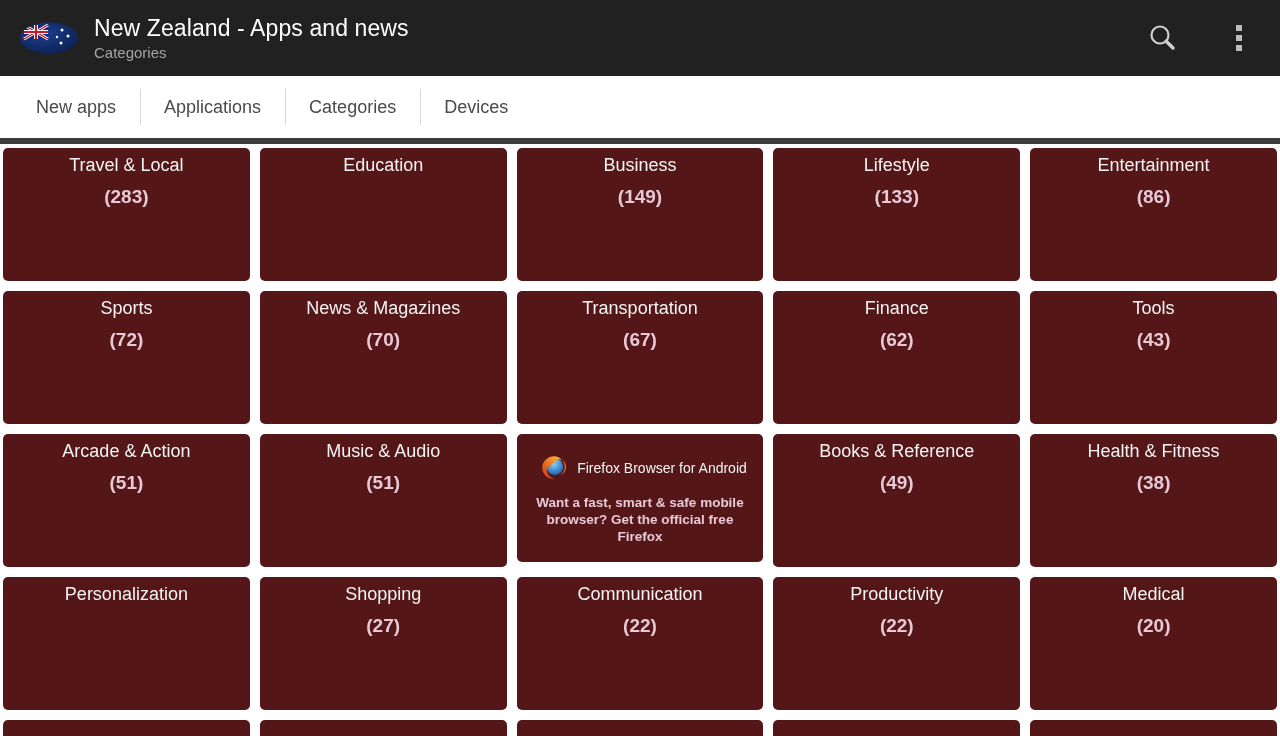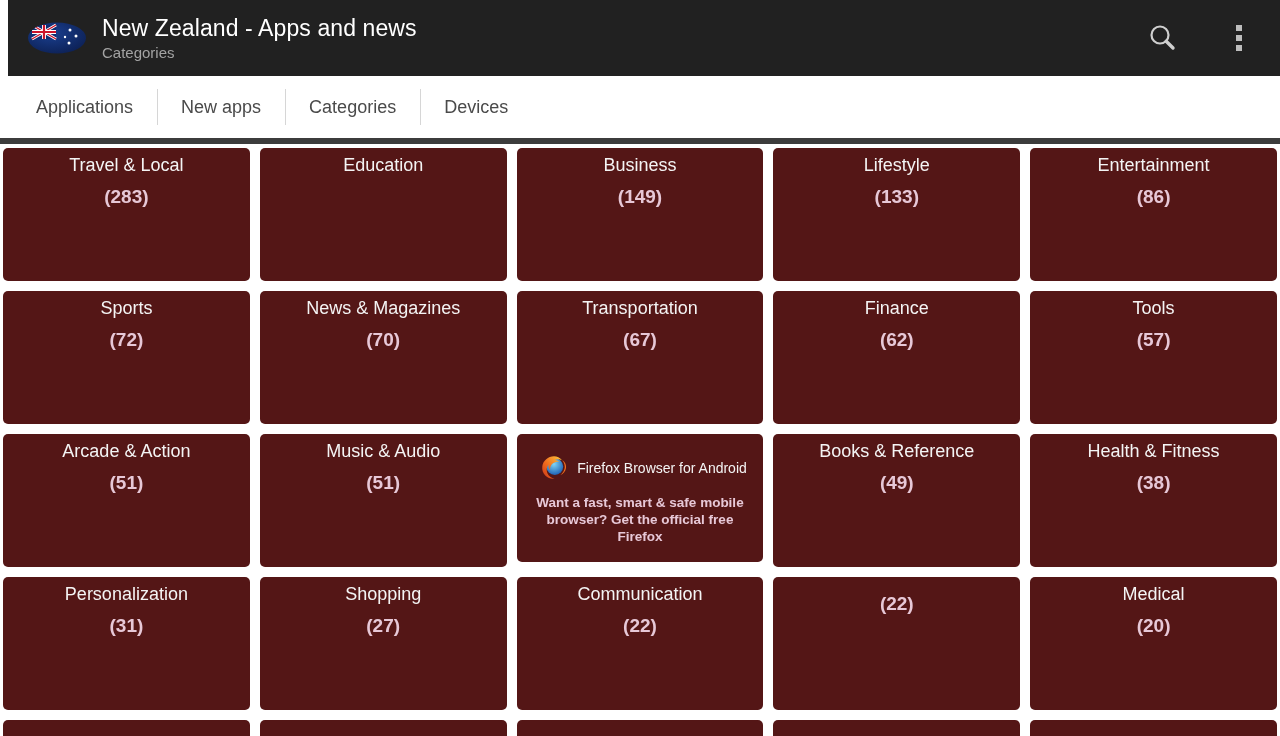--- a/index.html
+++ b/index.html
@@ -12,21 +12,20 @@
   }
 
   
   .appbar {
     position: relative;
     height: 76px;
     background: #212121;
     display: flex;
     align-items: center;
     padding: 0 14px 0 18px;
-    margin-left: 8px;
   }
   .flag-icon {
     width: 62px; height: 42px;
     flex: 0 0 auto;
     margin-right: 10px;
     display: block;
   }
   .titles { flex: 1 1 auto; min-width: 0; padding-left: 4px; }
   .app-title {
     color: #ffffff;
@@ -196,24 +195,24 @@
         <i></i>
           <i></i>
           <i></i>
       </span>
     </div>
   </div>
 </div>
 
 <div class="tabbar">
   <div class="tab">
+    <span>New apps</span>
+  </div>
+  <div class="tab">
     <span>Applications</span>
-  </div>
-  <div class="tab">
-    <span>New apps</span>
   </div>
   <div class="tab">
     <span>Categories</span>
   </div>
   <div class="tab">
     <span>Devices</span>
   </div>
 </div>
 <div class="tabs-underline"></div>
 
@@ -253,21 +252,21 @@
     <div class="tile">
       <div class="tile-name">Transportation</div>
       <div class="tile-count">(67)</div>
     </div>
     <div class="tile">
       <div class="tile-name">Finance</div>
       <div class="tile-count">(62)</div>
     </div>
     <div class="tile">
       <div class="tile-name">Tools</div>
-      <div class="tile-count">(57)</div>
+      <div class="tile-count">(43)</div>
     </div>
   </div>
 
   <div class="grid-row">
     <div class="tile">
       <div class="tile-name">Arcade &amp; Action</div>
       <div class="tile-count">(51)</div>
     </div>
     <div class="tile">
       <div class="tile-name">Music &amp; Audio</div>
@@ -306,31 +305,31 @@
     </div>
     <div class="tile">
       <div class="tile-name">Health &amp; Fitness</div>
       <div class="tile-count">(38)</div>
     </div>
   </div>
 
   <div class="grid-row">
     <div class="tile">
       <div class="tile-name">Personalization</div>
-      <div class="tile-count">(31)</div>
     </div>
     <div class="tile">
       <div class="tile-name">Shopping</div>
       <div class="tile-count">(27)</div>
     </div>
     <div class="tile">
       <div class="tile-name">Communication</div>
       <div class="tile-count">(22)</div>
     </div>
     <div class="tile">
+      <div class="tile-name">Productivity</div>
       <div class="tile-count">(22)</div>
     </div>
     <div class="tile">
       <div class="tile-name">Medical</div>
       <div class="tile-count">(20)</div>
     </div>
   </div>
 
   <div class="grid-row clipped">
     <div class="tile"></div>

